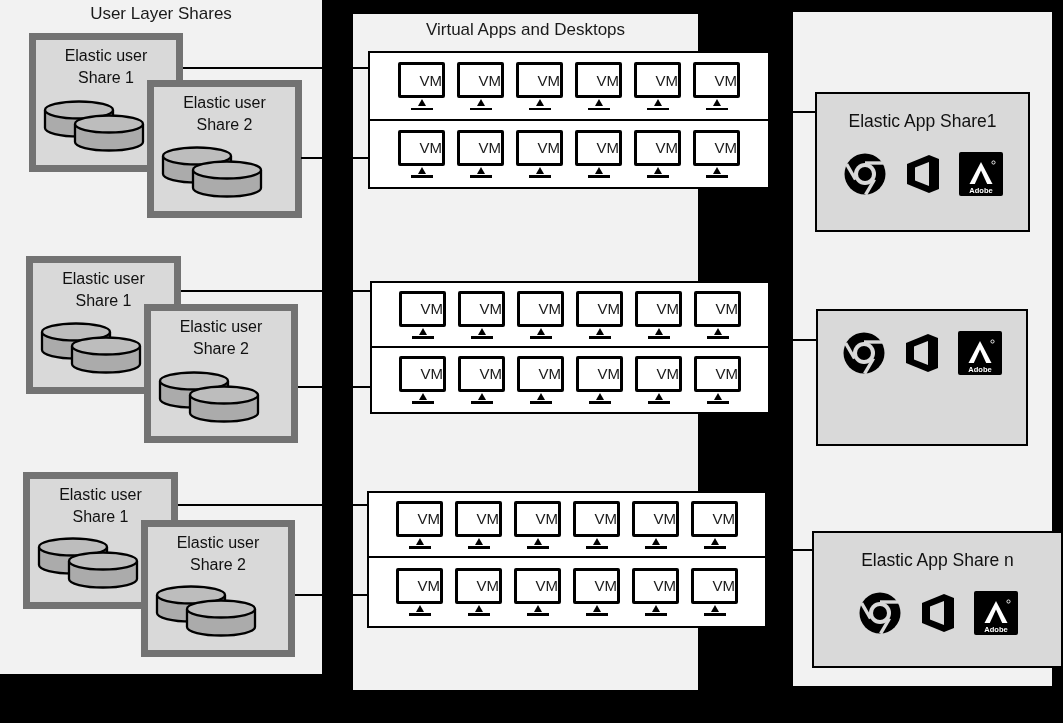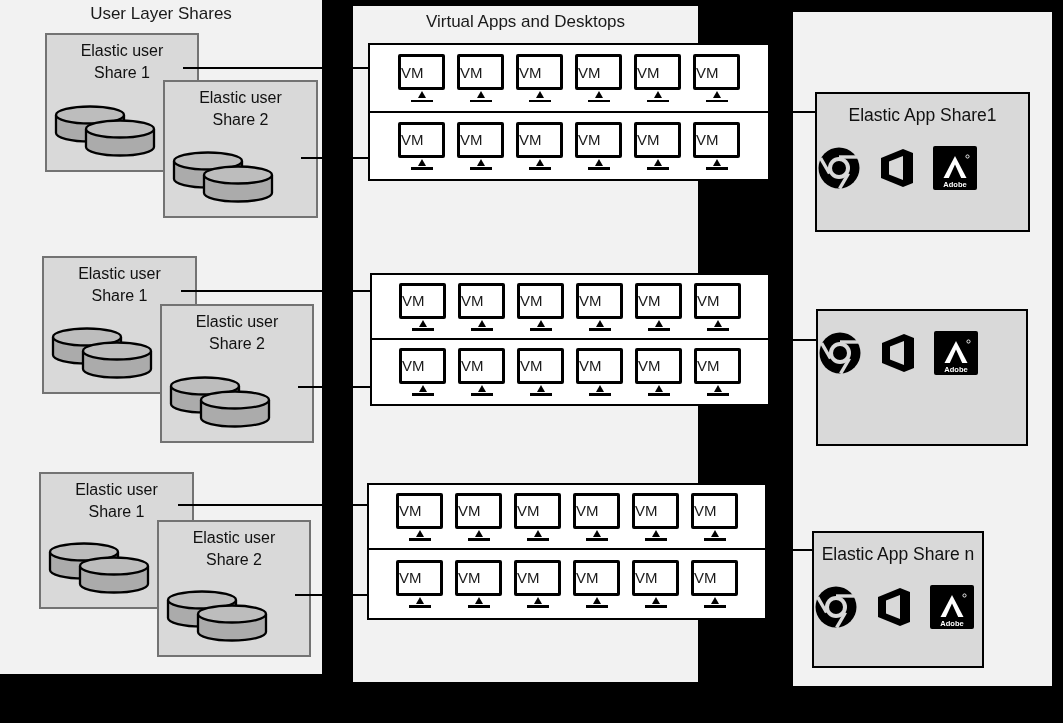--- a/index.html
+++ b/index.html
@@ -3,62 +3,62 @@
 <meta charset="utf-8">
 <style>
   * { margin:0; padding:0; box-sizing:border-box; }
   html,body { background:#000; }
   .canvas {
     position:relative; width:1063px; height:723px; background:#000;
     font-family:"Liberation Sans", sans-serif; color:#111; overflow:hidden;
   }
   .panel { position:absolute; background:#f2f2f2; z-index:1; }
   .panel-left   { left:0;   top:10; width:322; height:674px; width:322px;padding-left:8px; }
-  .panel-middle { left:353px; top:6px;  width:345px; height:676px; }
+  .panel-middle { left:353px; top:14px;  width:345px; height:676px; }
   .panel-right  { left:793px; top:12px; width:259px; height:674px; }
   .panel-title {
     position:absolute; top:4px; left:0; width:100%;
     text-align:center; font-size:17px; color:#1a1a1a; white-space:nowrap;
   }
   .panel-middle .panel-title { top:6px; }
   .panel-right  .panel-title { top:6px; }
 
   
   .share-box {
-    position:absolute; background:#d9d9d9; border:2px solid #737373;margin-left:16px;
+    position:absolute; background:#d9d9d9; border:7px solid #737373;
   }
   .share-label { margin-top:5px; text-align:center; font-size:16px; line-height:1.38; }
   .cyl-pair { position:absolute; left:7px; bottom:12px; }
 
   
   .vm-group { position:absolute; }
   .vm-row {
     width:100%; background:#fff; border:2.5px solid #000;
     display:flex; justify-content:center; align-items:center; gap:11px;
   }
   .vm-row + .vm-row { margin-top:-2.5px; }
   .g1 .vm-row { height:70px; }
   .g2 .r1 { height:67px; } .g2 .r2 { height:68px; }
   .g3 .r1 { height:67px; } .g3 .r2 { height:72px; }
   .vm { display:flex; flex-direction:column; align-items:center; width:48px; }
   .vm-screen {
     width:47px; height:36px; border:3.5px solid #000; border-radius:2px;
-    background:#fff; display:flex; align-items:center; justify-content:flex-start;
+    background:#fff; display:flex; align-items:center; justify-content:flex-end;
     font-size:15px; color:#1a1a1a;
   }
   .vm-stand {
     width:8px; height:0; margin-top:1px;
     border-bottom:7px solid #000; border-left:4px solid transparent; border-right:4px solid transparent;
   }
   .vm-base { width:22px; height:2.5px; background:#000; margin-top:1.5px; }
 
   
   .replica-box { position:absolute; background:#d9d9d9; border:2px solid #000; }
-  .replica-label { margin-top:11px; text-align:center; font-size:17.5px; white-space:nowrap; }
-  .replica-icons { display:flex; align-items:center; gap:14px; margin-top:20px; }
+  .replica-label { margin-top:17px; text-align:center; font-size:17.5px; white-space:nowrap; }
+  .replica-icons { display:flex; justify-content:center; align-items:center; gap:14px; margin-top:20px; }
   .app-icon { width:44px; height:44px; display:block; }
 
   
   .line { position:absolute; height:2px; background:#000; z-index:4; }
   .gap  { position:absolute; top:0; height:723px; background:#000; z-index:5; }
   .gap-left  { left:322px; width:31px; }
   .gap-right { left:778px; width:15px; }
 </style>
 </head>
 <body>
@@ -515,21 +515,21 @@
       <rect x="0" y="0" width="44" height="44" rx="2" fill="#000"></rect>
       <path d="M22,10 L33.5,32 H10.5 Z" fill="#fff"></path>
       <path d="M22,18.5 L28.2,32 H15.8 Z" fill="#000"></path>
       <circle cx="34.5" cy="10.5" r="1.6" fill="none" stroke="#fff" stroke-width="0.9"></circle>
       <text x="22" y="41" text-anchor="middle" font-size="7.5" font-weight="bold" fill="#fff" font-family="Liberation Sans, sans-serif">Adobe</text>
     </svg>
   </div>
 
     </div>
 
-    <div class="replica-box" style="left:19px;top:519px;width:172px;height:137px;">
+    <div class="replica-box" style="left:19px;top:519px;width:251px;height:137px;">
       <div class="replica-label">Elastic App Share n</div>
 
   <div class="replica-icons">
     <svg class="app-icon" viewBox="0 0 44 44">
       <circle cx="22" cy="22" r="20.5" fill="#000"></circle>
       <circle cx="22" cy="22" r="11" fill="#d9d9d9"></circle>
       <circle cx="22" cy="22" r="7" fill="#000"></circle>
       <g stroke="#d9d9d9" stroke-width="3.4">
         <line x1="22" y1="11" x2="40.2" y2="11"></line>
         <line x1="31.5" y1="27.5" x2="22.6" y2="42.6"></line>

